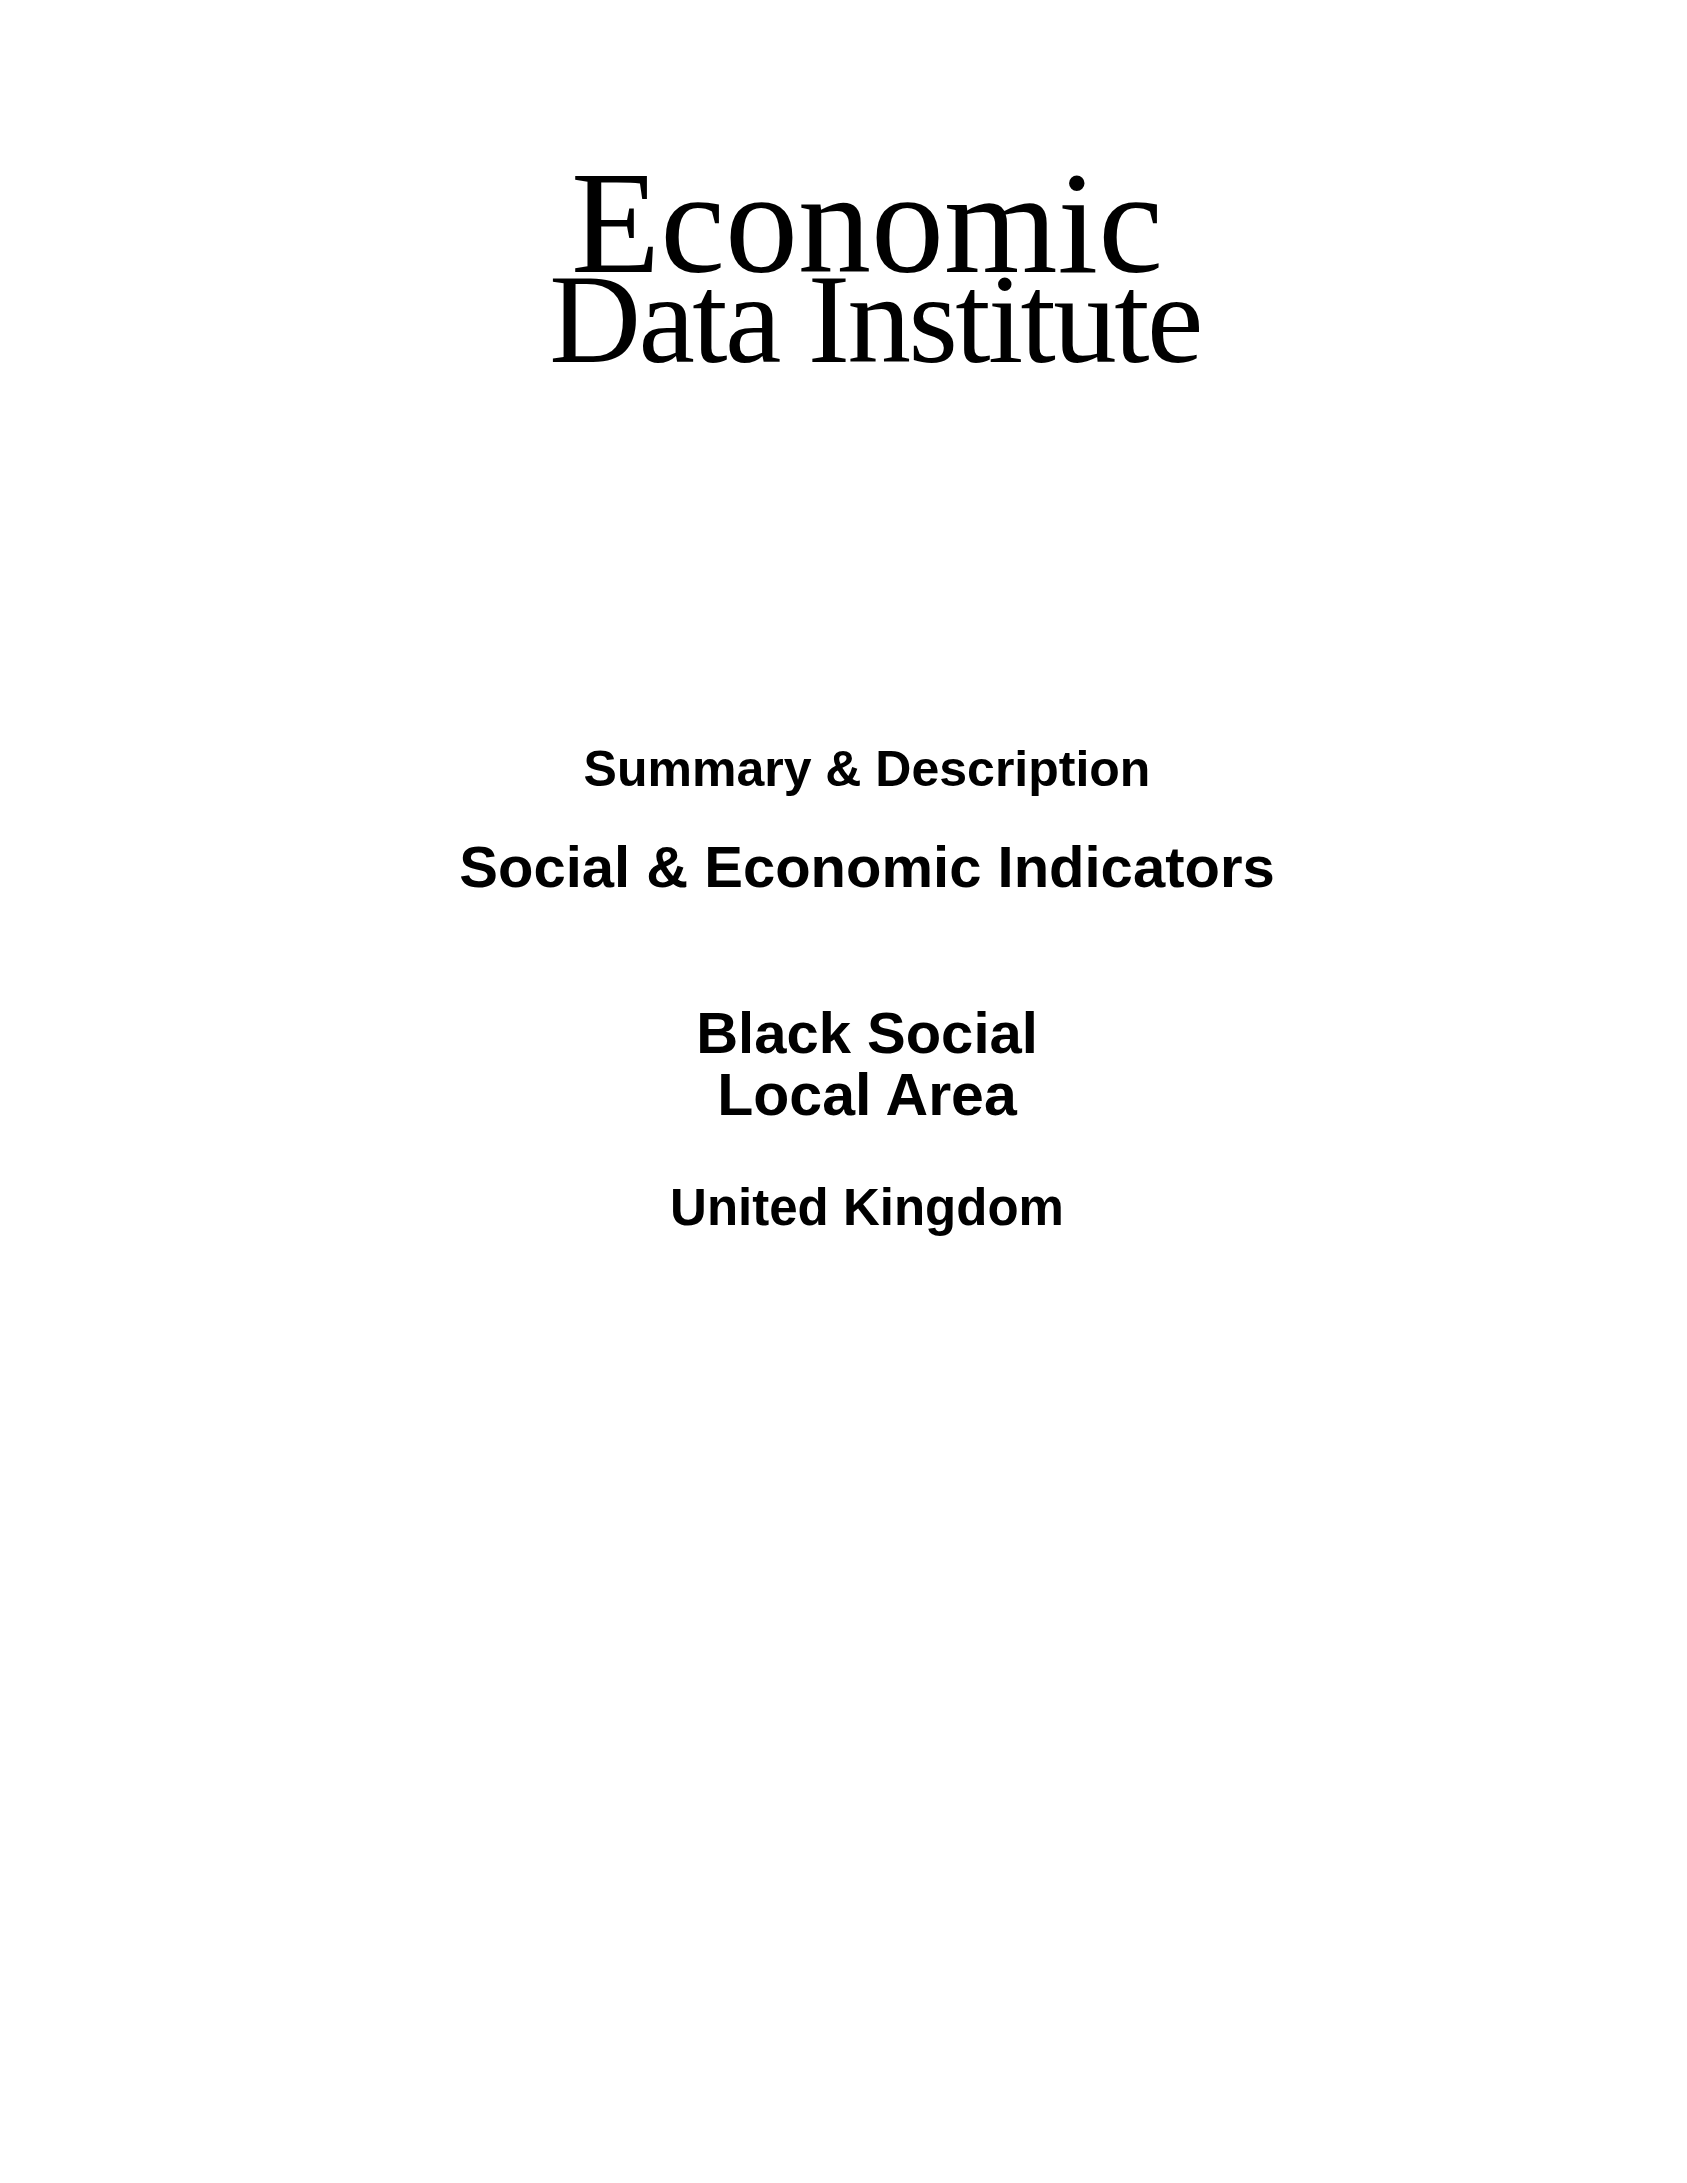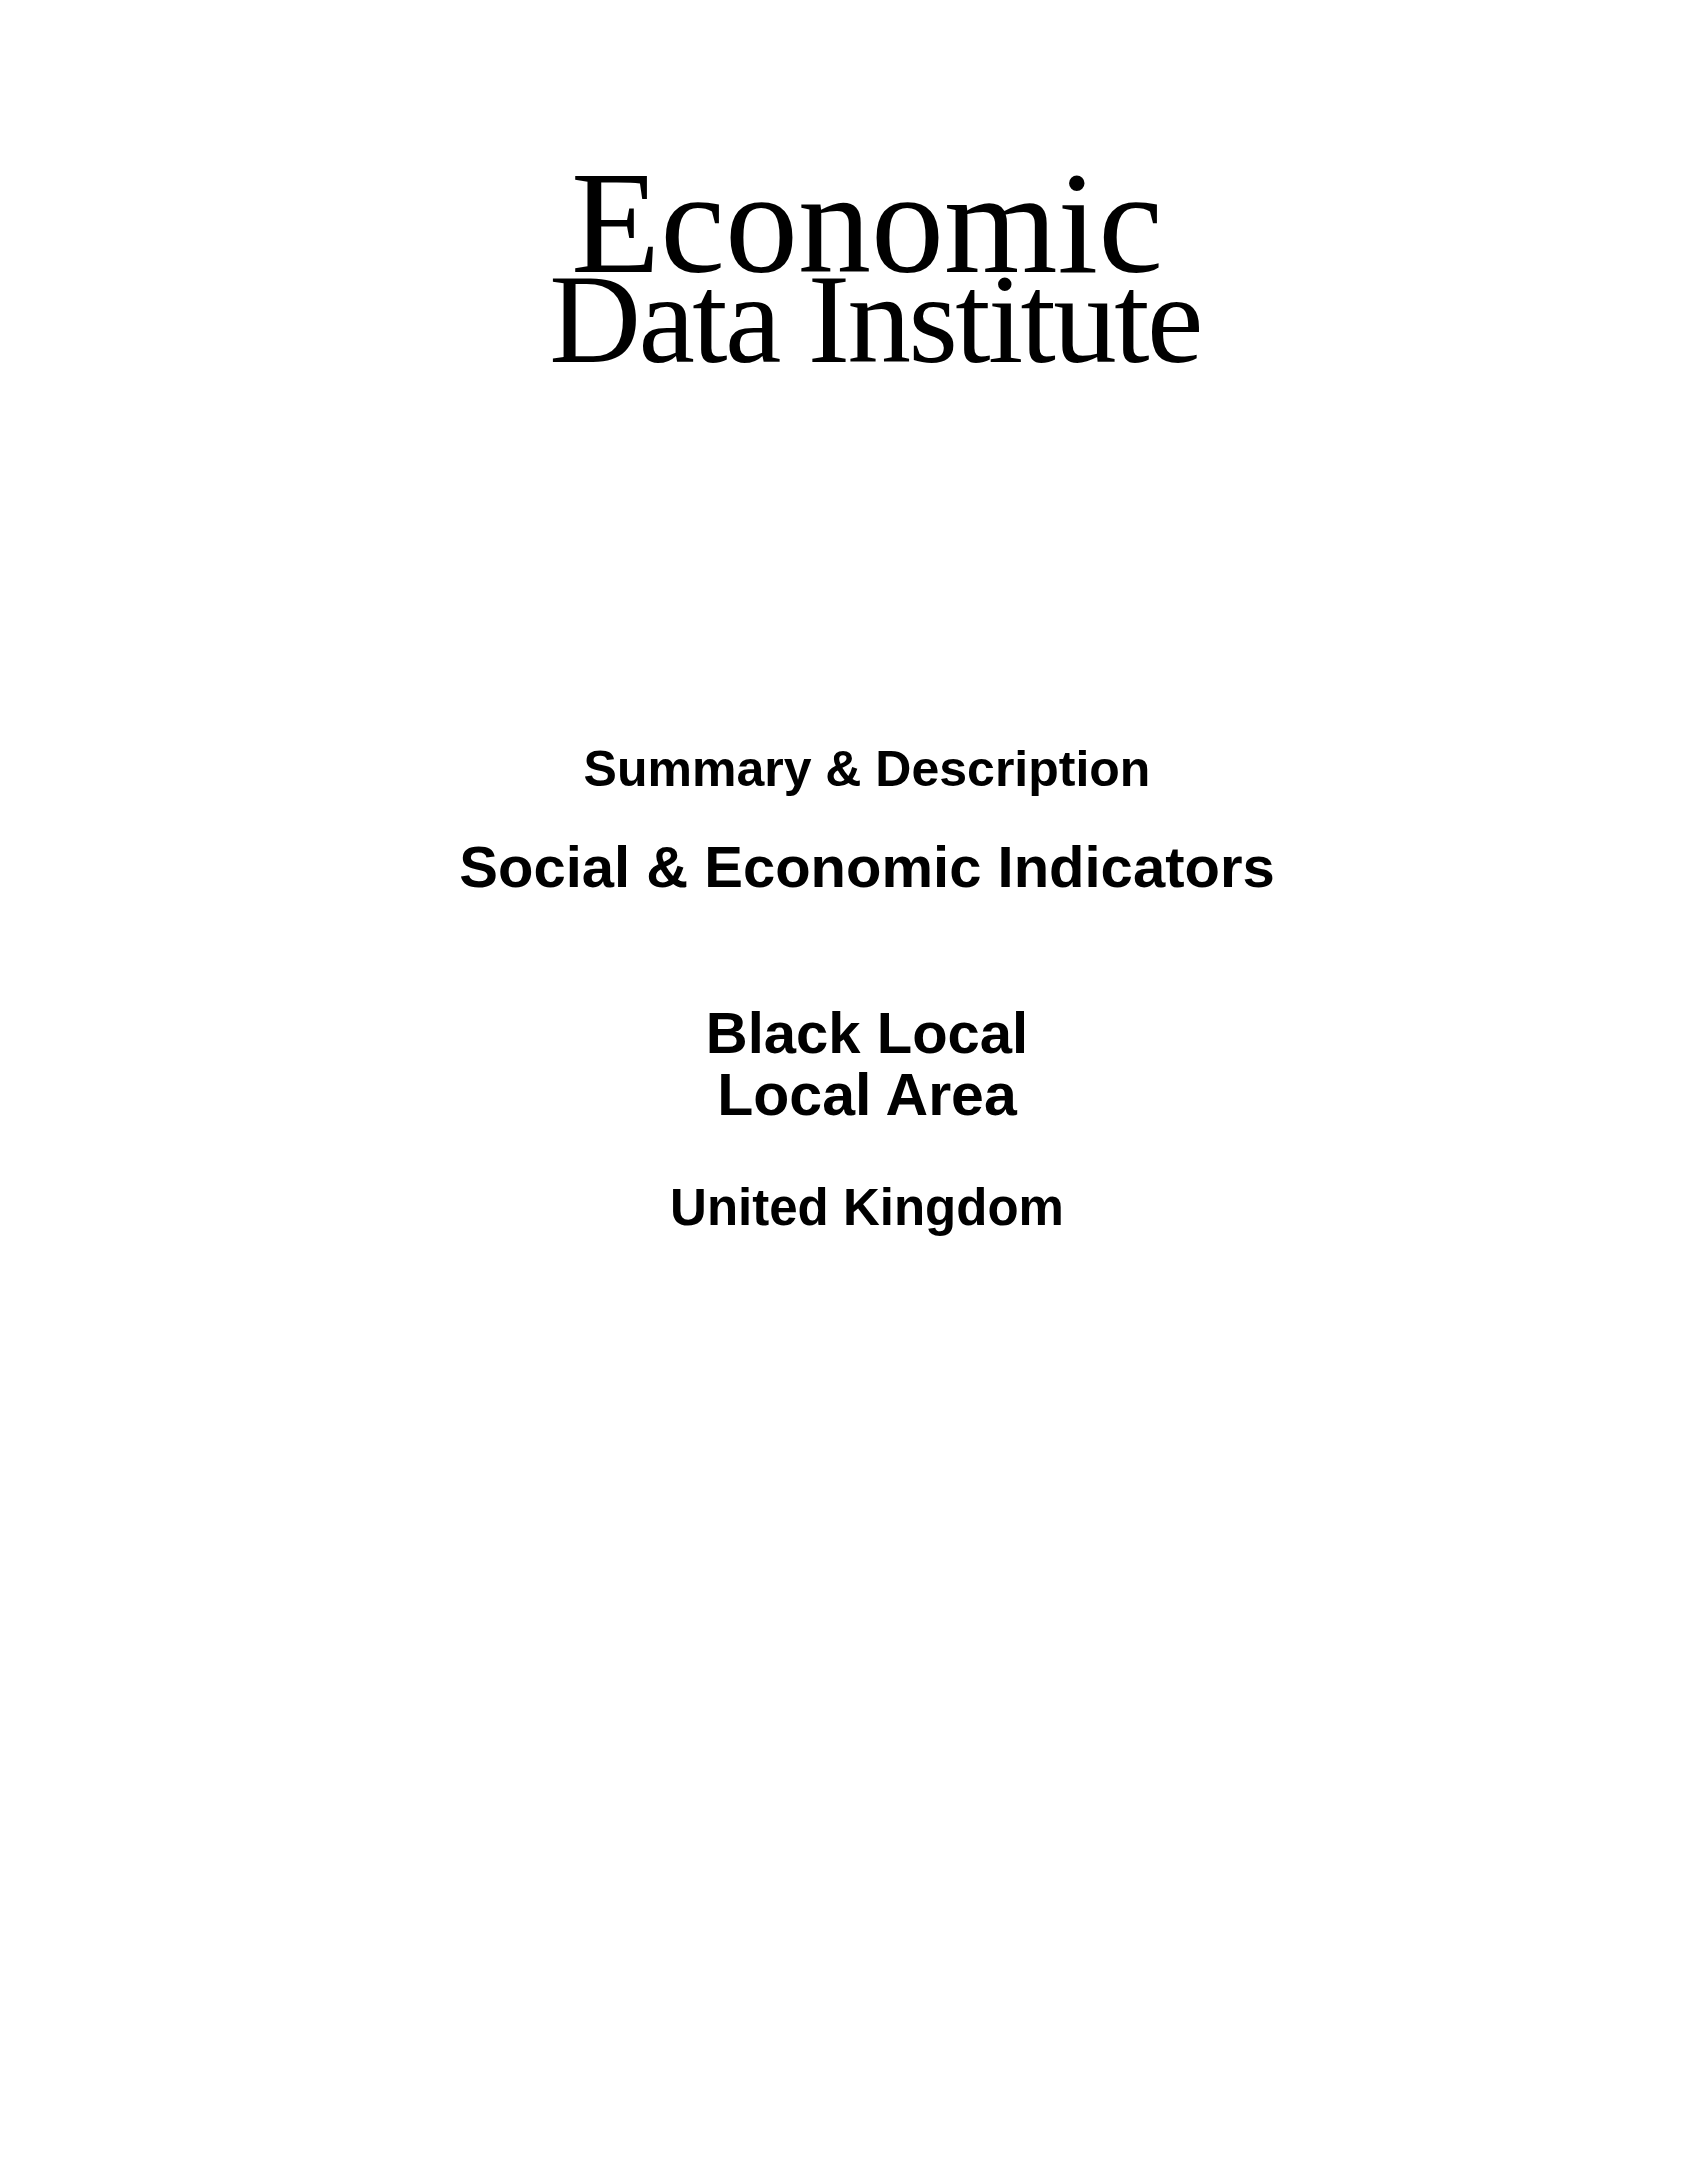--- a/index.html
+++ b/index.html
@@ -92,21 +92,21 @@
 
   <div class="abs">
     <div class="abs centered logo-line1">Economic</div>
     <div class="abs logo-line2" style="transform: translateX(-50%);">Data Institute</div>
   </div>
 
   <div class="abs centered sans report-type">Summary &amp; Description</div>
 
   <div class="abs centered sans report-title">Social &amp; Economic Indicators</div>
 
-  <div class="abs centered sans place-name">Black Local</div>
+  <div class="abs centered sans place-name">Black Social</div>
 
   <div class="abs centered sans area-level">Local Area</div>
 
   <div class="abs centered sans country">United Kingdom</div>
 
   <div class="abs">
     <div class="abs edi-e">E</div>
     <div class="abs edi-di">DI</div>
     <div class="edi-underline"></div>
     <div class="abs edi-tagline1">Social &amp; Economic</div>

